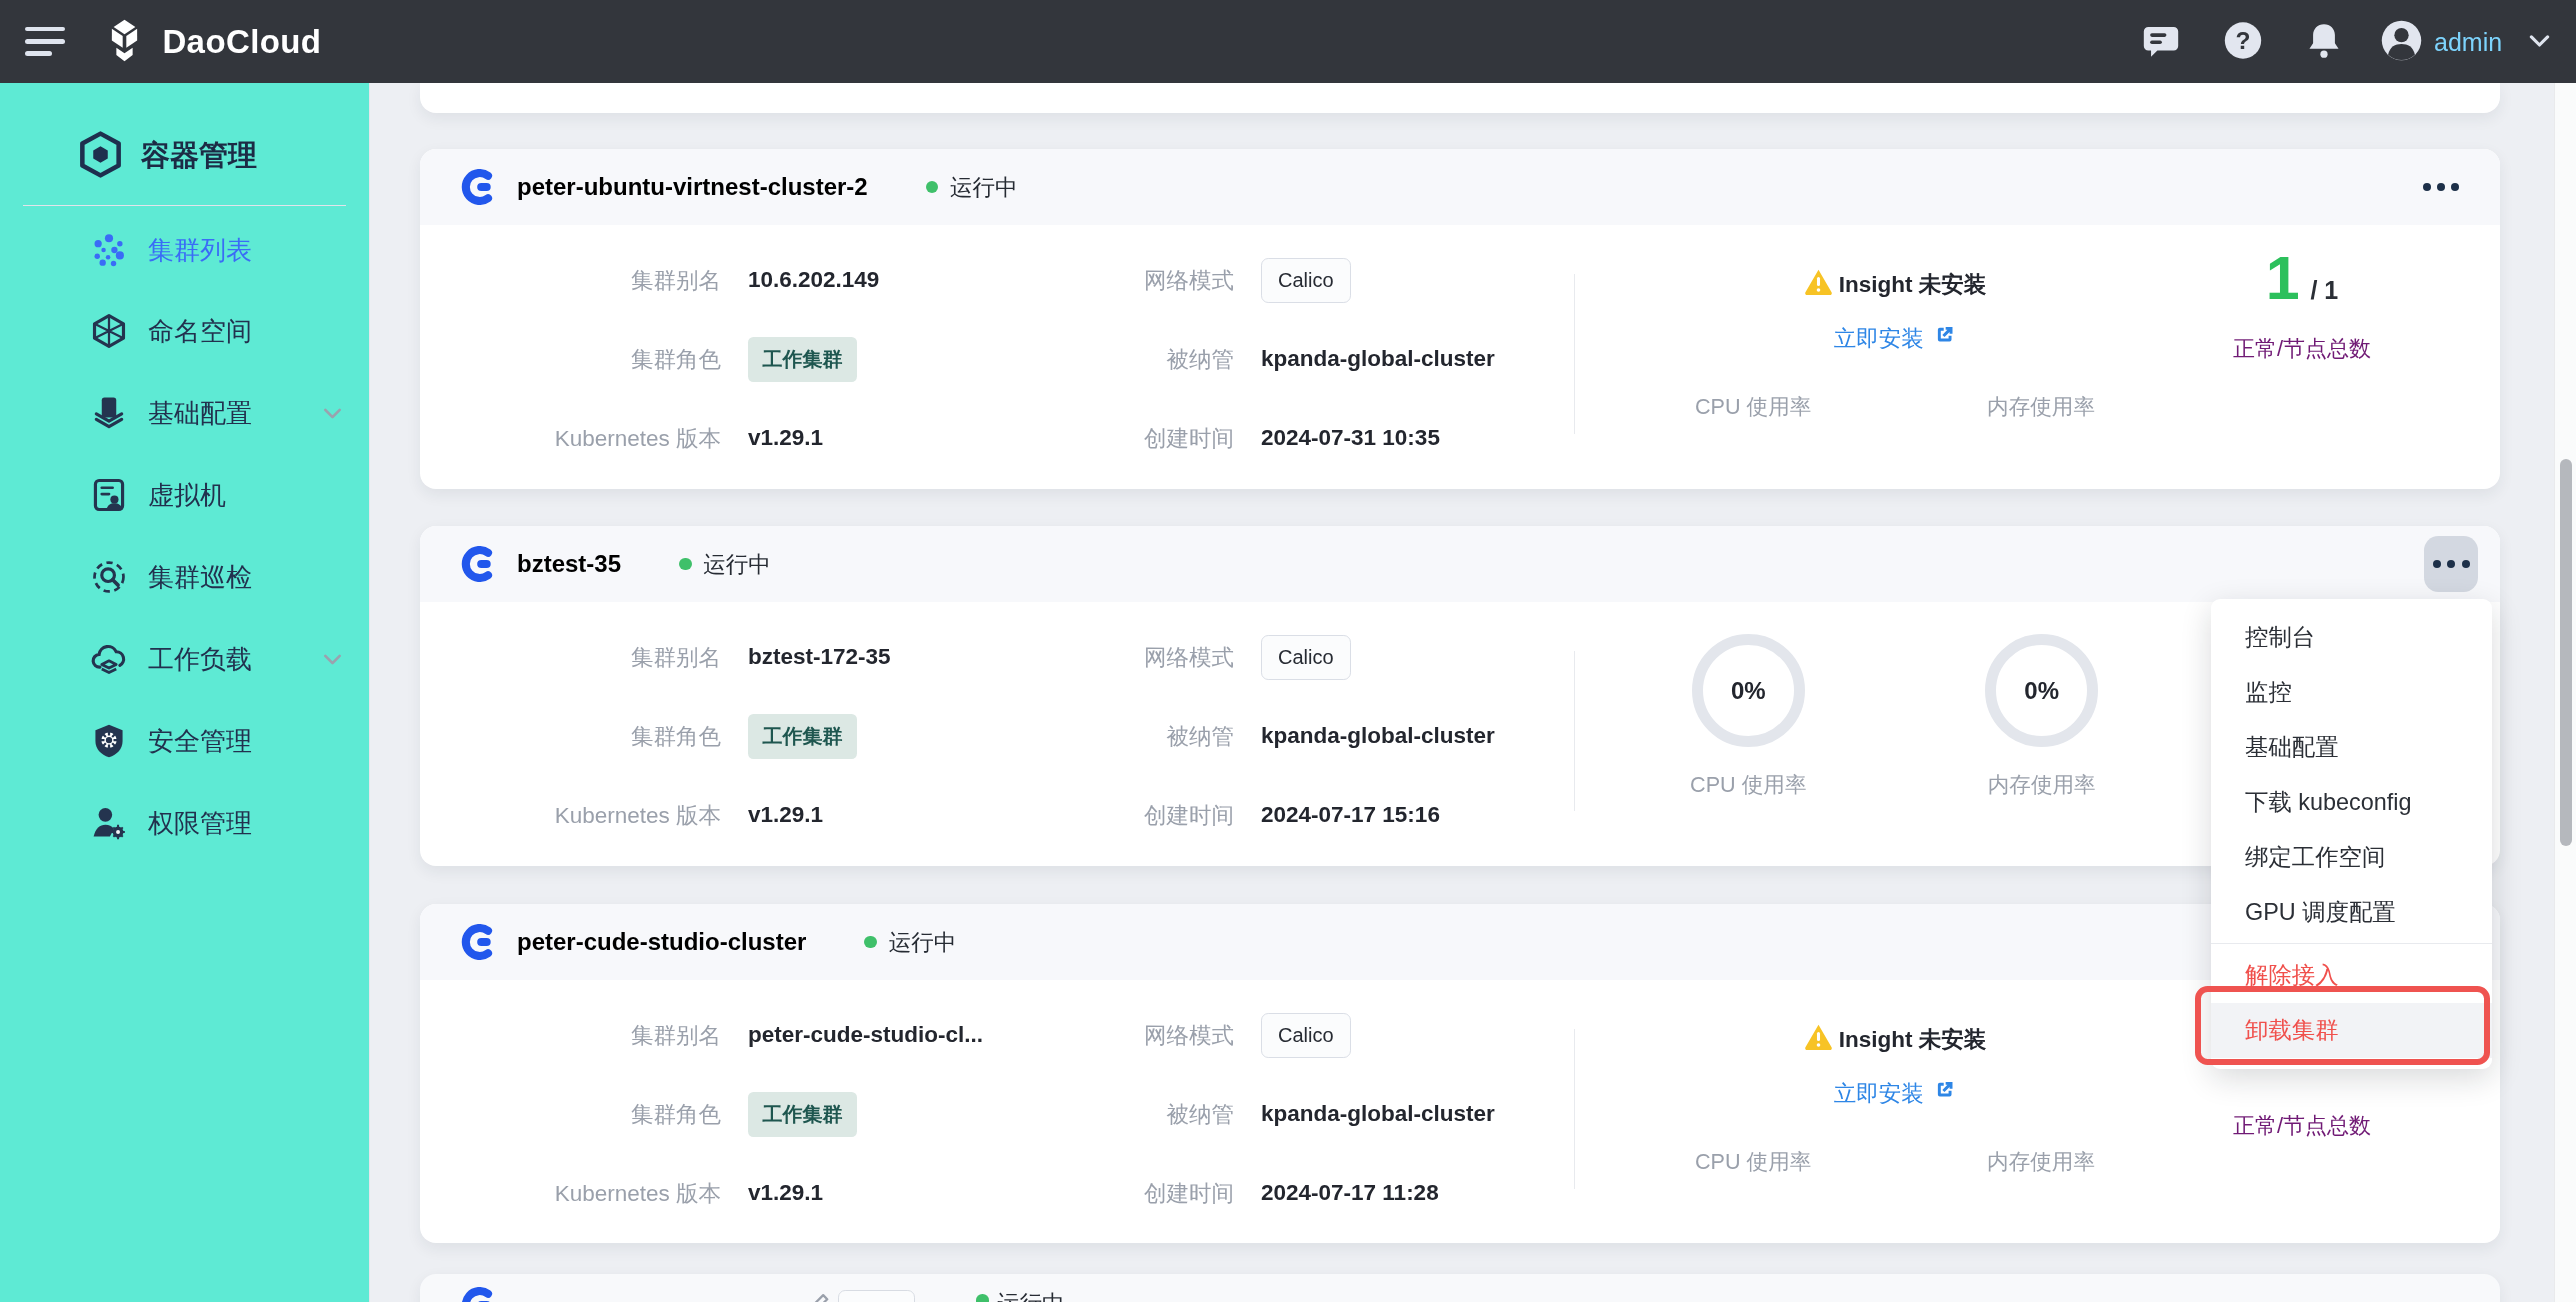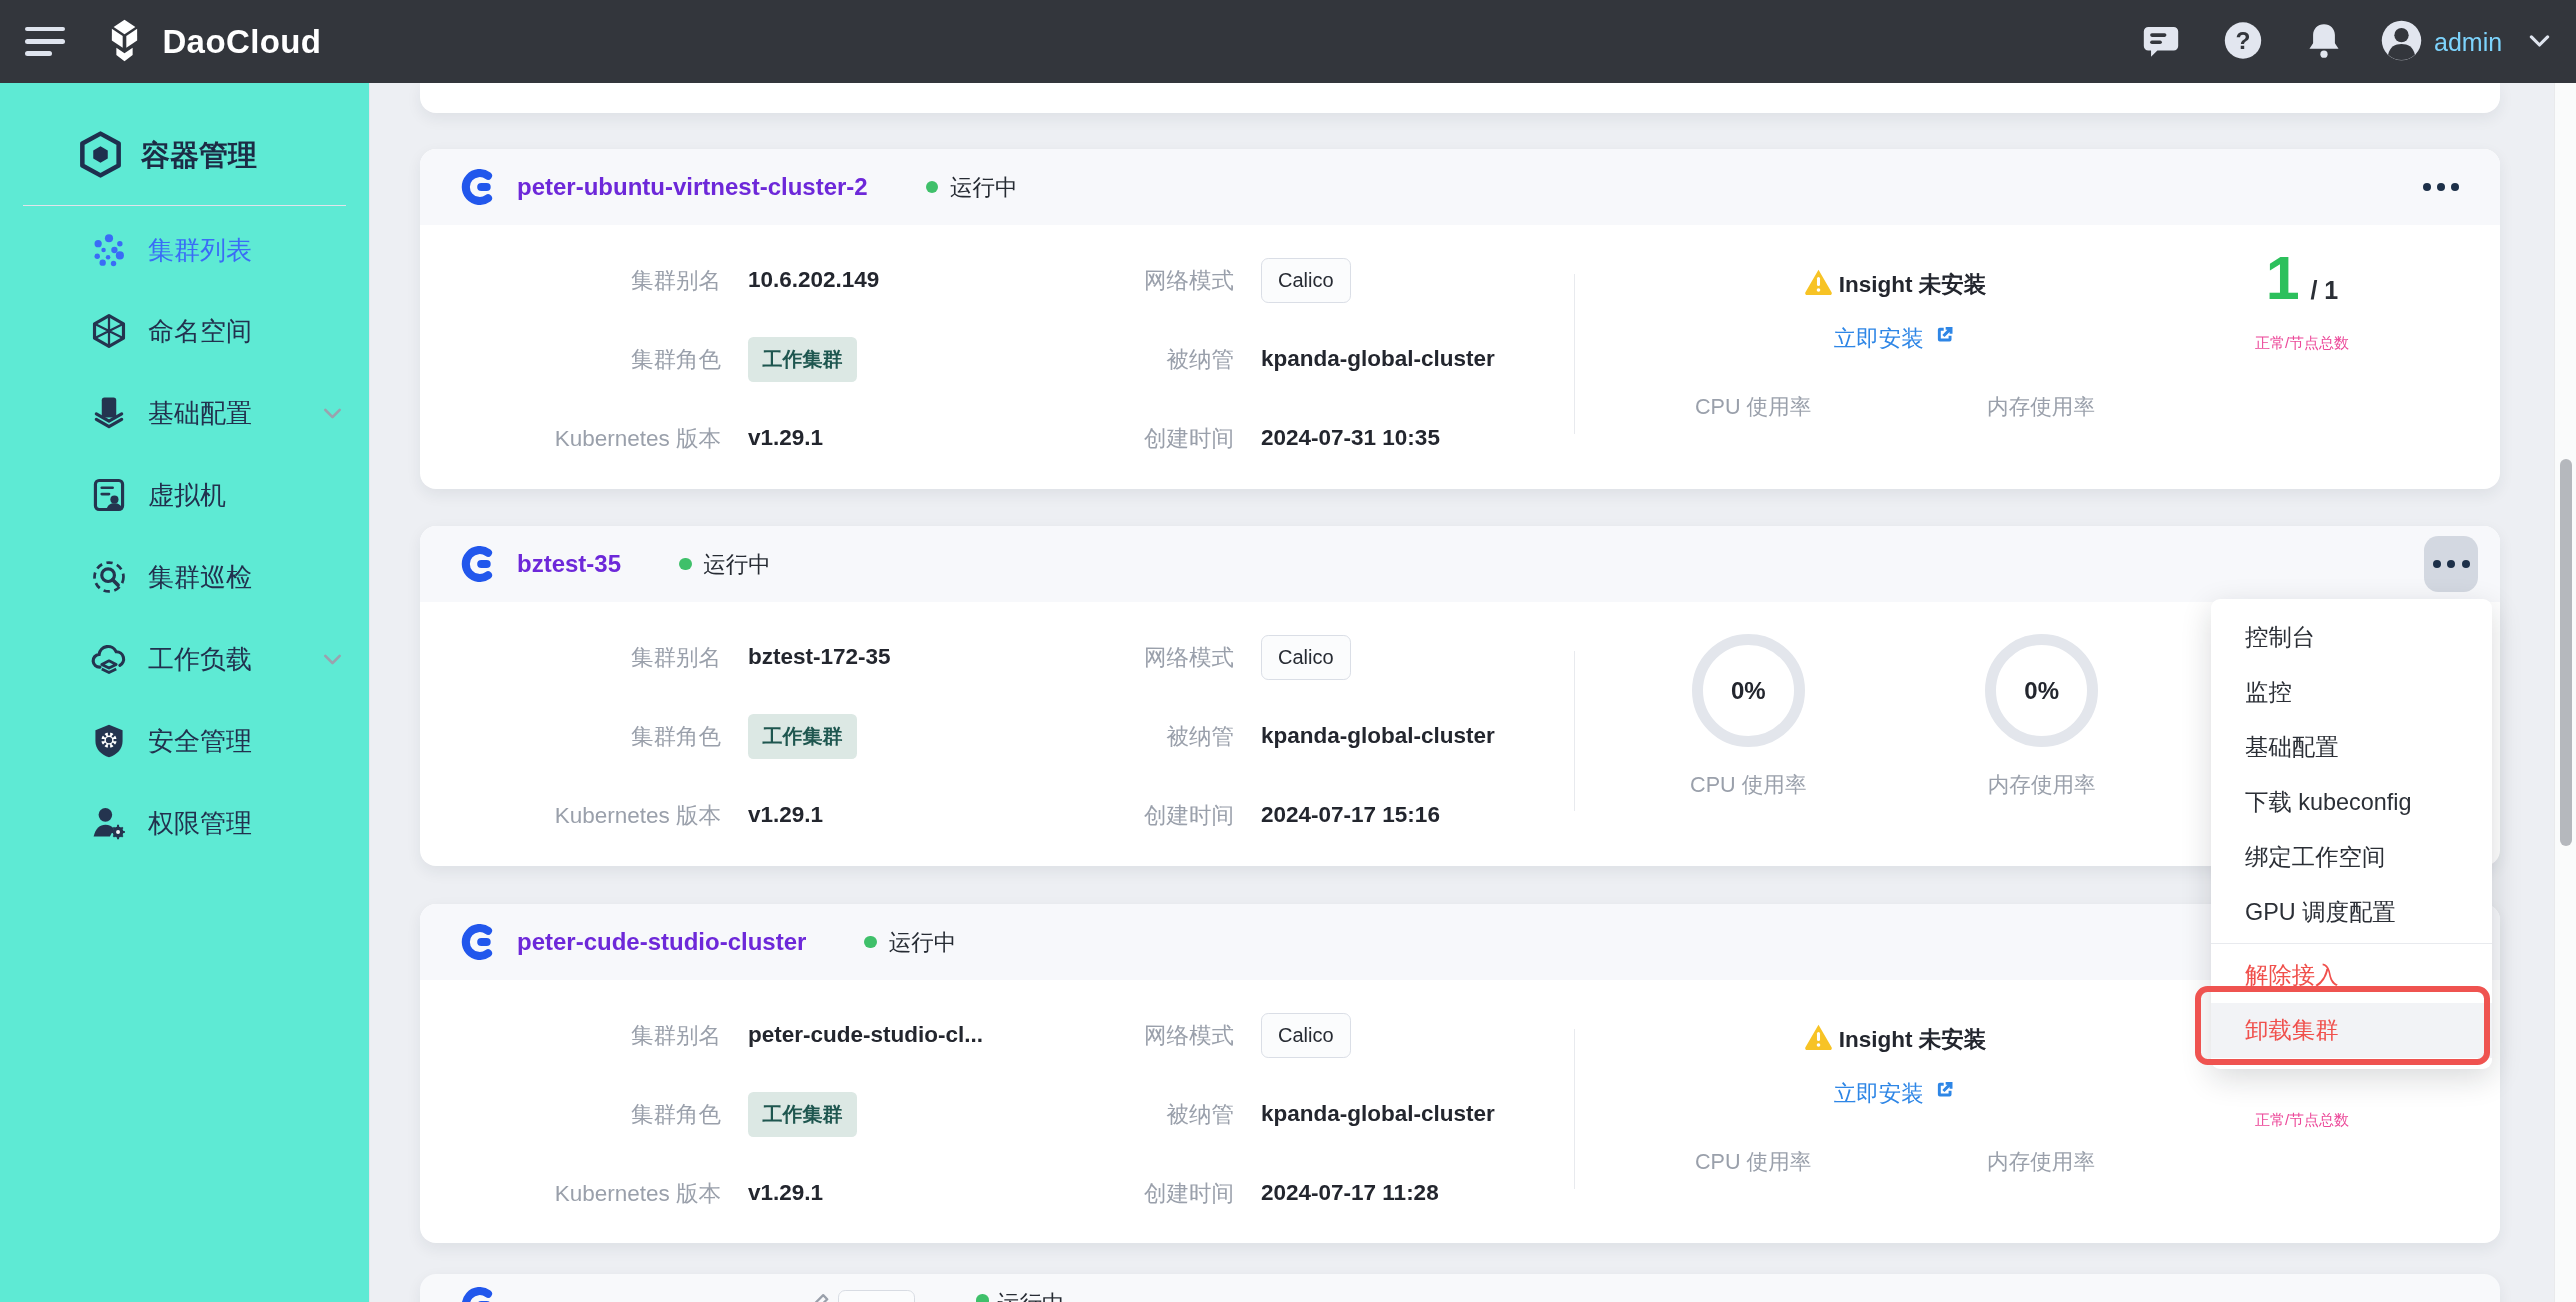--- a/index.html
+++ b/index.html
@@ -35,21 +35,21 @@
   .main { position:absolute; left:370px; top:83px; width:2206px; height:1220px; background:#edeff3; overflow:hidden; }
   .card { position:absolute; left:50px; width:2080px; background:#ffffff; border-radius:16px; box-shadow:0 5.4px 14.4px rgba(35,41,53,.07); }
   .card-partial-top { top:0; height:30px; border-radius:0 0 16px 16px; }
   .card-1 { top:66px;  height:340px; }
   .card-2 { top:443px; height:340px; }
   .card-3 { top:821px; height:339px; }
   .card-partial-bottom { top:1191px; height:72px; border-radius:16px 16px 0 0; overflow:hidden; background:#f8f9fb; }
 
   .card-header { position:relative; height:76px; background:#f7f8fb; border-radius:16px 16px 0 0; display:flex; align-items:center; padding-left:41px; }
   .cluster-logo { width:36px; height:36px; flex:0 0 auto; }
-  .card-title { margin-left:20px; font-size:24px; font-weight:700; color:#6d28d9; }
+  .card-title { margin-left:20px; font-size:24px; font-weight:700; color:#000000; }
   .status { display:flex; align-items:center; margin-left:58px; gap:11.7px; }
   .status-dot { width:12.6px; height:12.6px; border-radius:50%; background:#3fc06a; }
   .status-text { font-size:22.5px; color:#262b33; }
   .dots-btn { position:absolute; top:50%; transform:translateY(-50%); right:32px; width:54px; height:56px; display:flex; align-items:center; justify-content:center; gap:6.3px; border-radius:14.4px; cursor:pointer; }
   .dots-btn.active { right:21.6px; background:#d3d8e1; }
   .dots-btn i { width:8px; height:8px; border-radius:50%; background:#1d3049; }
 
   .card-body { position:relative; height:264px; }
   .details { position:absolute; left:49px; top:16px; display:grid; grid-template-columns:252px 324px 135px 234px; column-gap:27px; }
   .d-row { display:contents; }
@@ -66,21 +66,21 @@
 
   .gauges { position:absolute; left:1241px; top:32px; width:468px; display:flex; justify-content:space-between; padding:0 10.8px; }
   .gauge { text-align:center; width:153px; }
   .ring { width:113px; height:113px; border:11.7px solid #e3e6ec; border-radius:50%; margin:0 auto; display:flex; align-items:center; justify-content:center; font-size:24px; font-weight:700; color:#23262e; background:#fff; }
   .gauge-label { margin-top:23.4px; font-size:21.6px; color:#9aa0ab; }
 
   .nodes { position:absolute; right:72px; top:23.4px; width:252px; text-align:center; }
   .nodes-num { display:flex; align-items:baseline; justify-content:center; gap:10.8px; line-height:1; }
   .nodes-ok { font-size:61px; font-weight:700; color:#2cc05c; }
   .nodes-total { font-size:25px; font-weight:700; color:#2b2f36; }
-  .nodes-label { margin-top:25px; font-size:15px; color:#ec4899; }
+  .nodes-label { margin-top:25px; font-size:22px; color:#701a75; }
   .nodes.label-only { top:0; }
   .nodes.label-only .nodes-label { margin-top:131px; }
 
   
   .pb-logo { position:absolute; left:41px; top:12.6px; }
   .pb-pencil { position:absolute; left:387px; top:18px; }
   .pb-badge { position:absolute; left:418px; top:16px; width:77px; height:38px; background:#fbfcfd; border:1.8px solid #d8dce3; border-radius:7.2px; }
   .pb-dot { position:absolute; left:556px; top:20px; width:12.6px; height:12.6px; border-radius:50%; background:#3fc06a; }
   .pb-status { position:absolute; left:577px; top:14.4px; font-size:22.5px; color:#262b33; }
 

